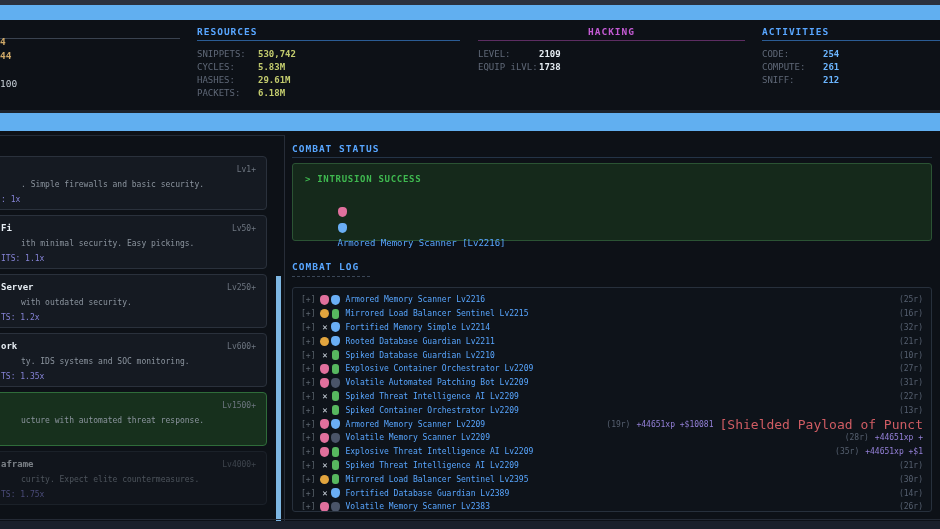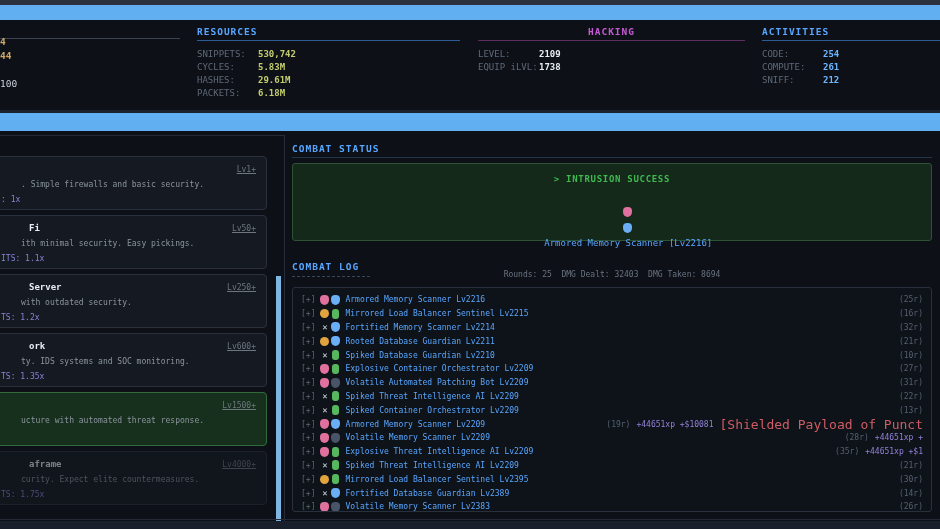--- a/index.html
+++ b/index.html
@@ -38,34 +38,34 @@
   
   #left-panel{left:0;top:135px;width:285px;bottom:0;border-top:1px solid #242b36;
     border-right:1px solid #272d38;box-sizing:border-box;overflow:hidden;}
   #cards{position:absolute;left:0;top:20px;right:17px;display:flex;flex-direction:column;gap:5px;}
   .card{margin-left:-10px;height:54px;box-sizing:border-box;flex:none;
     background:#151a22;border:1px solid #2a313c;border-radius:4px;
     padding:5px 10px 4px 10px;white-space:nowrap;overflow:hidden;}
   .card.selected{background:#17301d;border-color:#2f6c3a;}
   .card.locked{opacity:.5;}
   .card-top{display:flex;justify-content:space-between;line-height:15px;}
-  .card-title{color:#e6edf3;font-weight:bold;font-size:9px;padding-left:28px;}
-  .card-badge{color:#6e7681;font-size:8px;text-decoration:underline;}
+  .card-title{color:#e6edf3;font-weight:bold;font-size:9px;}
+  .card-badge{color:#6e7681;font-size:8px;}
   .card-desc{color:#8b949e;font-size:8px;line-height:15px;padding-left:20px;}
   .card-mult{color:#8583d6;font-size:8px;line-height:15px;}
   #left-scrollbar{left:276px;top:140px;width:5px;bottom:0;background:#1a202a;}
   #left-scroll-thumb{position:absolute;left:0;top:0;width:5px;height:297px;background:#7db6e2;}
 
   
   #right-panel{left:292px;top:135px;right:0;bottom:0;}
   #combat-status-hdr{top:8px;left:0;}
   #combat-status-line{top:22px;left:0;right:8px;height:1px;background:#243447;}
   #success-box{top:28px;left:0;right:8px;height:78px;box-sizing:border-box;
     background:#15291b;border:1px solid #2b5334;border-radius:3px;padding:7px 12px;}
-  .s-line{line-height:16px;white-space:pre;text-align:center;}
+  .s-line{line-height:16px;white-space:pre;}
   .s1{color:#3fb950;font-weight:bold;font-size:9px;letter-spacing:.7px;}
   .s2{color:#58a6ff;font-size:9px;}
   .s3{color:#6a7380;font-size:8px;}
   .s4 .gain{color:#4ac35a;font-weight:bold;font-size:9px;}
   .s4 .tax{color:#9c7a35;font-size:8px;}
   #combat-log-hdr{top:126px;left:0;}
   #combat-log-line{top:141px;left:0;width:78px;border-bottom:1px dashed #3a4656;}
   #log-box{top:152px;left:0;right:8px;height:225px;box-sizing:border-box;
     background:#0e131a;border:1px solid #27303c;border-radius:3px;
     padding:5px 8px;overflow:hidden;}
@@ -239,21 +239,20 @@
   <div class="abs hdr blue" id="combat-status-hdr">COMBAT STATUS</div>
   <div class="abs" id="combat-status-line"></div>
 
   <div class="abs" id="success-box">
     <div class="s-line s1">&gt; INTRUSION SUCCESS</div>
     <div class="s-line s2">
       <span class="icon shield-pink"></span>
       <span class="icon shield-blue"></span>
       <span>Armored Memory Scanner [Lv2216]</span>
     </div>
-    <div class="s-line s3">Rounds: 25  DMG Dealt: 32403  DMG Taken: 8694</div>
     <div class="s-line s4">
       <span class="gain">+45371 EXP</span>
       <span class="tax">(-5041 tax)</span>
       <span class="gain">+$10113</span>
       <span class="tax">(-$10113 tax)</span>
     </div>
   </div>
 
   <div class="abs hdr blue" id="combat-log-hdr">COMBAT LOG</div>
   <div class="abs" id="combat-log-line"></div>
@@ -280,21 +279,21 @@
           <span class="log-right">
             <span class="log-rounds">(16r)</span>
 
           </span>
         </div>
 
         <div class="log-row">
           <span class="log-plus">[+]</span>
           <span class="icon x-mark"></span>
           <span class="icon shield-blue"></span>
-          <span class="log-name">Fortified Memory Scanner Lv2214</span>
+          <span class="log-name">Fortified Memory Simple Lv2214</span>
           <span class="log-right">
             <span class="log-rounds">(32r)</span>
 
           </span>
         </div>
 
         <div class="log-row">
           <span class="log-plus">[+]</span>
           <span class="icon face-orange"></span>
           <span class="icon shield-blue"></span>

